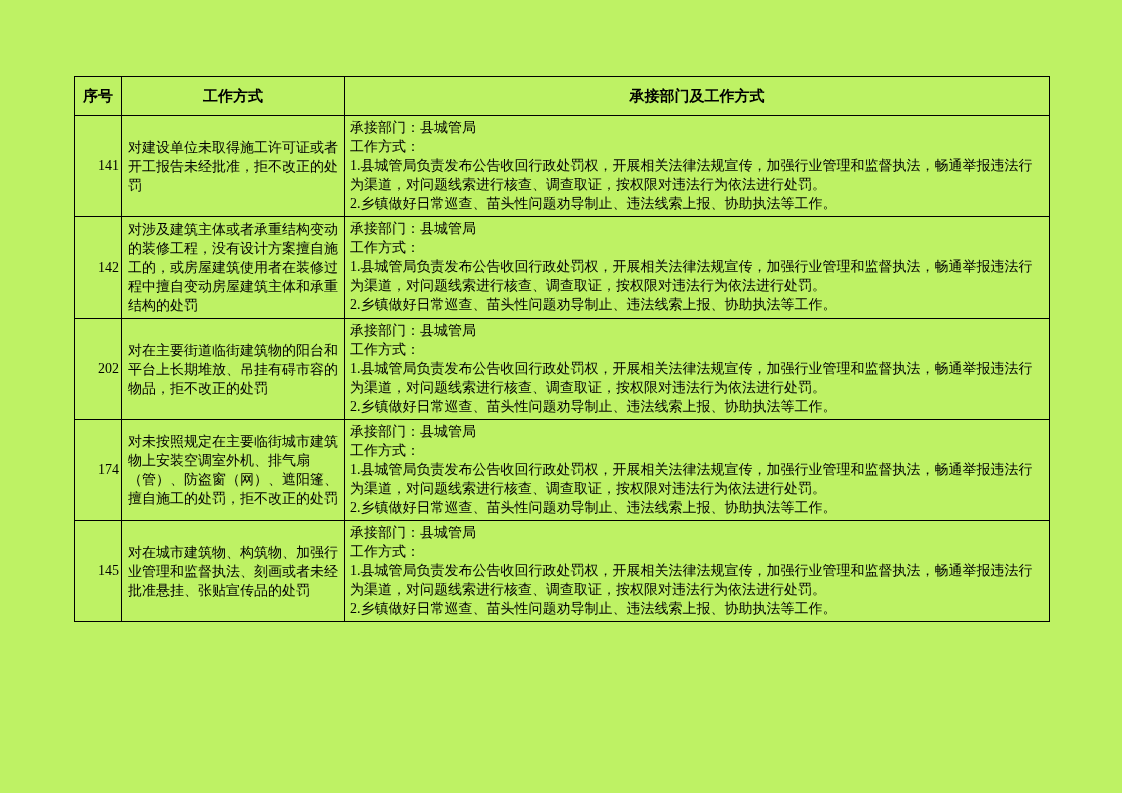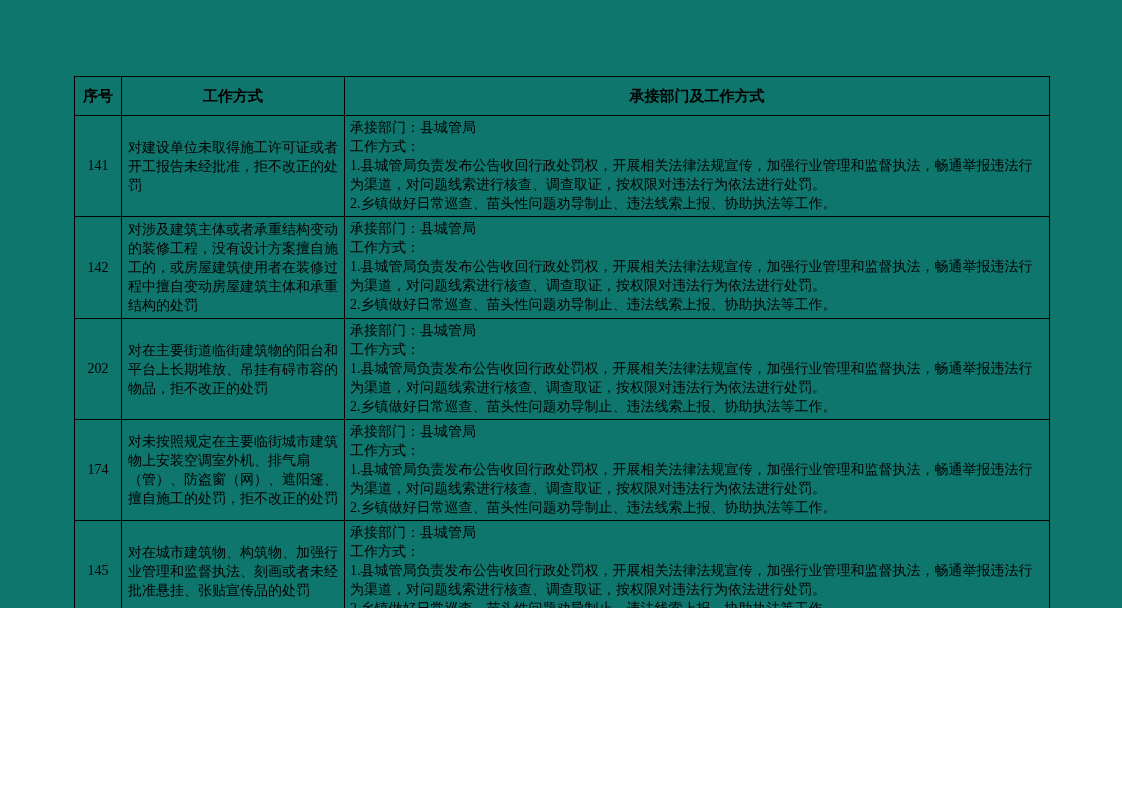--- a/index.html
+++ b/index.html
@@ -3,22 +3,22 @@
 <meta charset="utf-8">
 <style>
   html, body {
     margin: 0;
     padding: 0;
     background: #ffffff;
   }
   .page {
     position: relative;
     width: 1122px;
-    height: 608px;
-    background: #0f766e;
+    height: 793px;
+    background: #bef264;
     font-family: "Liberation Serif", "DejaVu Serif", serif;
     color: #000000;
   }
   table.doc-table {
     position: absolute;
     left: 74px;
     top: 76px;
     width: 975px;
     border-collapse: collapse;
     table-layout: fixed;
@@ -36,21 +36,21 @@
   }
   th.h-cell {
     font-family: "Liberation Sans", "DejaVu Sans", sans-serif;
     font-weight: bold;
     font-size: 15px;
     text-align: center;
     vertical-align: middle;
     padding: 0 4px;
   }
   td.c-no {
-    text-align: center;
+    text-align: right;
     vertical-align: middle;
     font-size: 14px;
     padding: 0 2px;
   }
   td.c-name {
     text-align: left;
     vertical-align: middle;
     font-size: 14px;
     line-height: 19px;
     padding: 3px 6px;

